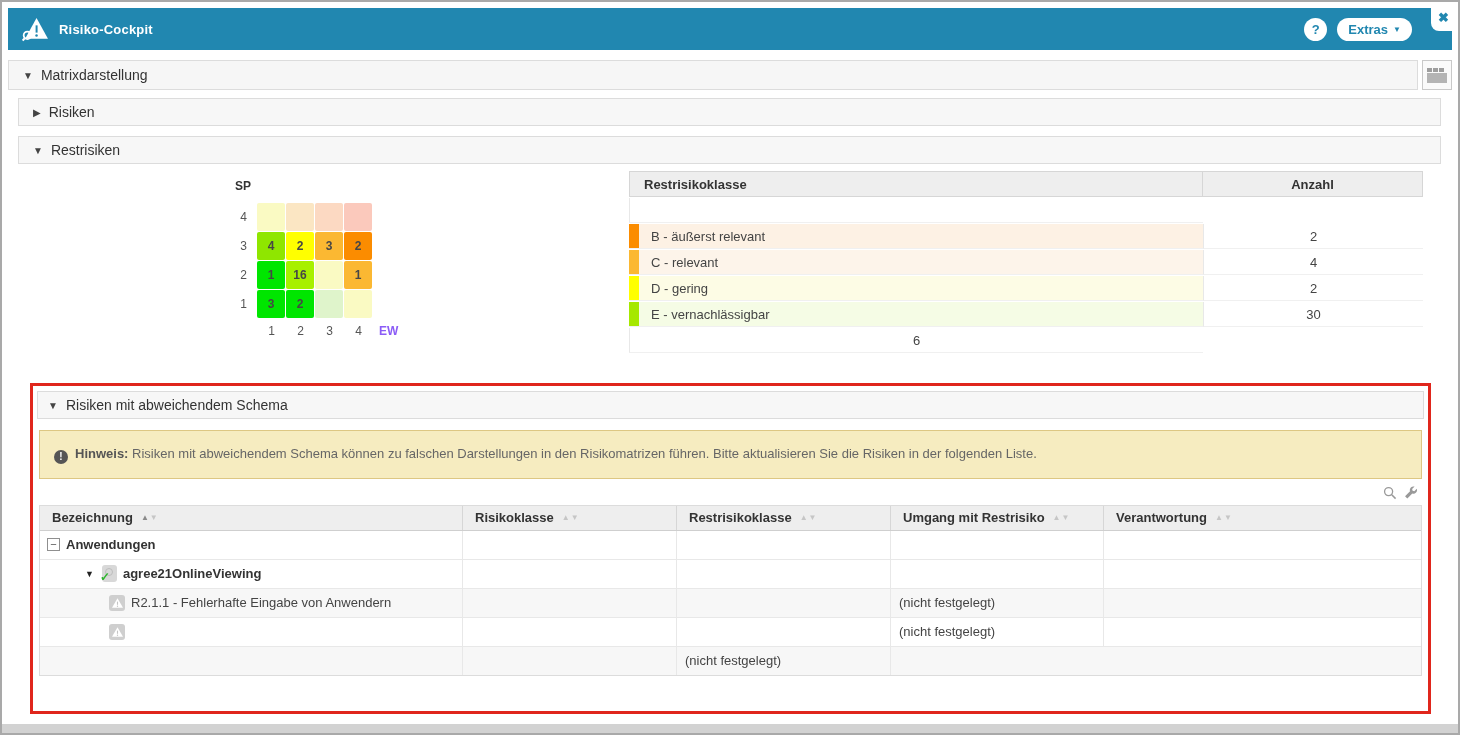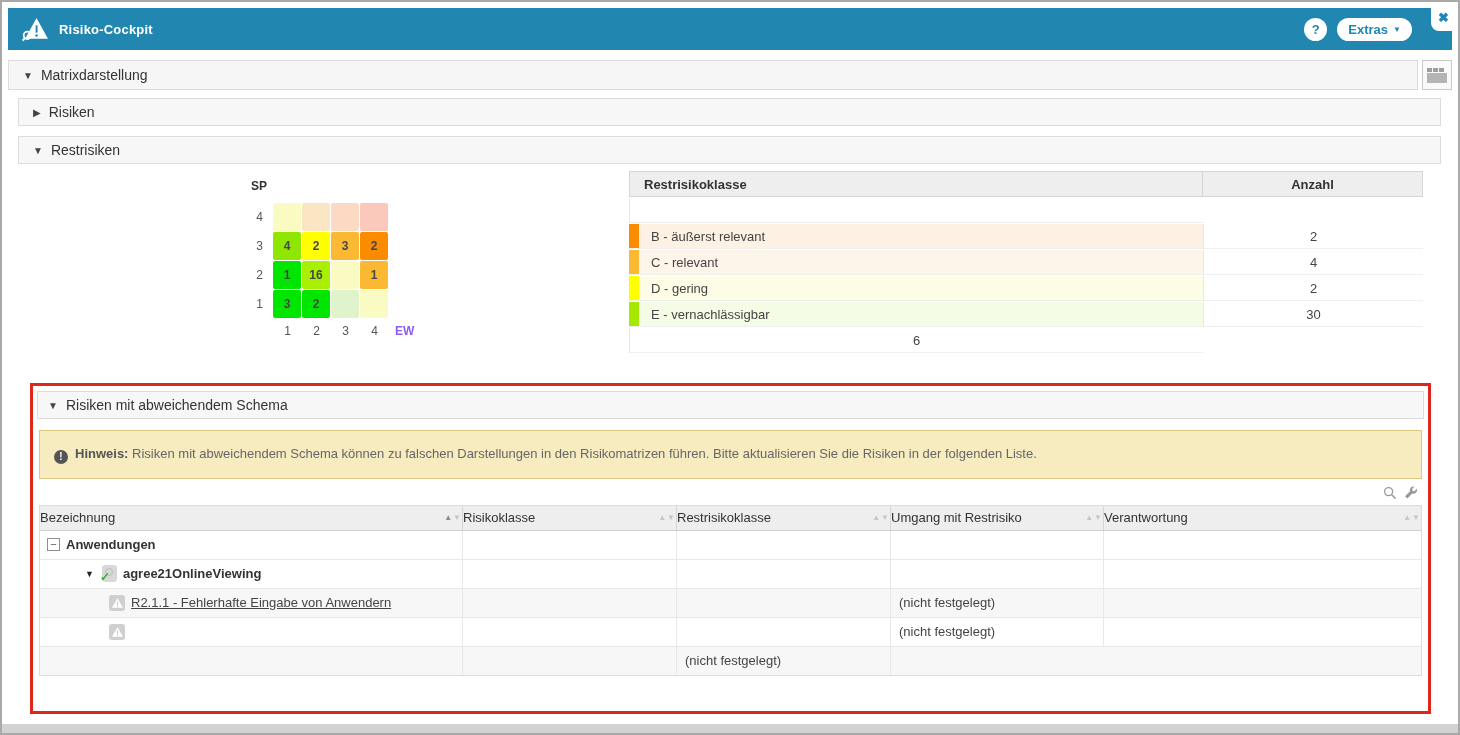--- a/index.html
+++ b/index.html
@@ -59,21 +59,21 @@
     position:absolute; left:16px; right:17px; height:28px;
     background:#f7f7f7; border:1px solid #dcdcdc; display:flex; align-items:center;
     padding-left:14px; font-size:14px; color:#333; cursor:pointer;
   }
   .subbar-risiken { top:96px; }
   .subbar-restr { top:134px; }
 
   
   .restr-body { position:absolute; left:16px; right:17px; top:163px; height:202px; background:#fff; }
 
-  .matrix { position:absolute; left:221px; top:14px; font-size:12px; color:#555; }
+  .matrix { position:absolute; left:205px; top:14px; font-size:12px; color:#555; }
   .sp-label { font-weight:bold; color:#333; margin:0 0 10px 12px; font-size:12px; }
   .m-row { display:flex; align-items:center; margin-bottom:1px; }
   .m-ylab { width:34px; text-align:right; padding-right:10px; }
   .m-cell {
     width:28px; height:28px; margin-right:1px; border-radius:2px;
     display:flex; align-items:center; justify-content:center;
     font-weight:bold; font-size:12px; color:#464646;
   }
   .m-xrow { display:flex; margin-top:6px; align-items:center; }
   .m-xrow .pad { width:34px; }
@@ -114,39 +114,39 @@
 
   .tools { display:flex; justify-content:flex-end; gap:7px; padding:3px 6px 3px 0; height:22px; }
   .tool { width:14px; height:14px; cursor:pointer; }
 
   .schema-table { margin:0 2px; border:1px solid #dcdcdc; font-size:13px; color:#444; }
   .st-head {
     display:grid; grid-template-columns:423px 214px 214px 213px 1fr;
     background:#eeeeee; border-bottom:1px solid #cfcfcf; height:25px;
   }
   .st-hcell {
-    display:flex; align-items:center; gap:8px; padding-left:0;
-    font-weight:normal; color:#333; border-right:1px solid #d6d6d6; cursor:pointer;justify-content:space-between;
+    display:flex; align-items:center; gap:8px; padding-left:12px;
+    font-weight:bold; color:#333; border-right:1px solid #d6d6d6; cursor:pointer;
   }
   .st-hcell:last-child { border-right:none; }
   .sort { font-size:8px; letter-spacing:1px; }
   .sort .up, .sort .down { color:#c6c6c6; }
   .sort.asc .up { color:#8a8a8a; }
 
   .st-row { display:grid; grid-template-columns:423px 214px 214px 213px 1fr; border-top:1px solid #e8e8e8; }
   .st-row:first-of-type { border-top:none; }
   .st-row.shaded { background:#f7f7f7; }
   .st-cell { padding:4px 8px; border-right:1px solid #e8e8e8; display:flex; align-items:flex-start; line-height:20px; }
   .st-cell:last-child { border-right:none; }
   .st-cell.bez { gap:6px; }
   .bez.group { padding-left:7px; align-items:center; }
   .bez.subgroup { padding-left:45px; align-items:center; }
   .bez.risk { padding-left:69px; }
   .bold { font-weight:bold; color:#333; }
-  .risk-text { max-width:335px;text-decoration:underline; }
+  .risk-text { max-width:335px; }
 
   .tree-minus {
     width:13px; height:13px; border:1px solid #8f8f8f; background:#fff; color:#555;
     font-size:11px; line-height:10px; text-align:center; flex:none; cursor:pointer;
   }
   .tree-tri { font-size:9px; color:#222; flex:none; cursor:pointer; margin-right:2px; }
   .app-icon { position:relative; width:15px; height:17px; background:#d8d8d8; border-radius:3px; flex:none; }
   .app-icon .dot { position:absolute; left:3.5px; top:3px; width:8px; height:8px; border:1.5px solid #bdbdbd; border-radius:50%; }
   .app-icon .check { position:absolute; left:-2px; bottom:-5px; color:#2eb52e; font-size:12px; font-weight:bold; }
   .risk-icon { width:16px; height:16px; background:#cfcfcf; border-radius:3px; flex:none; margin-top:2px;

